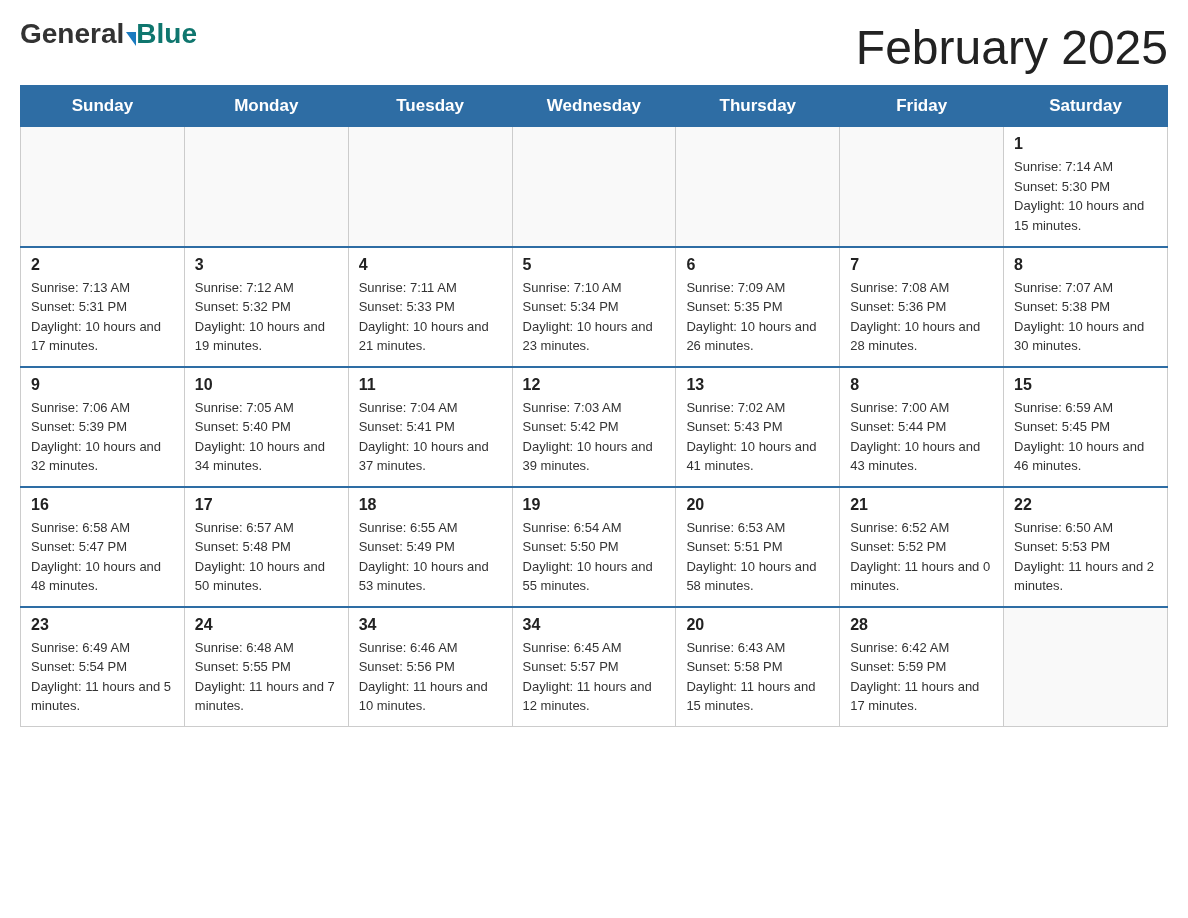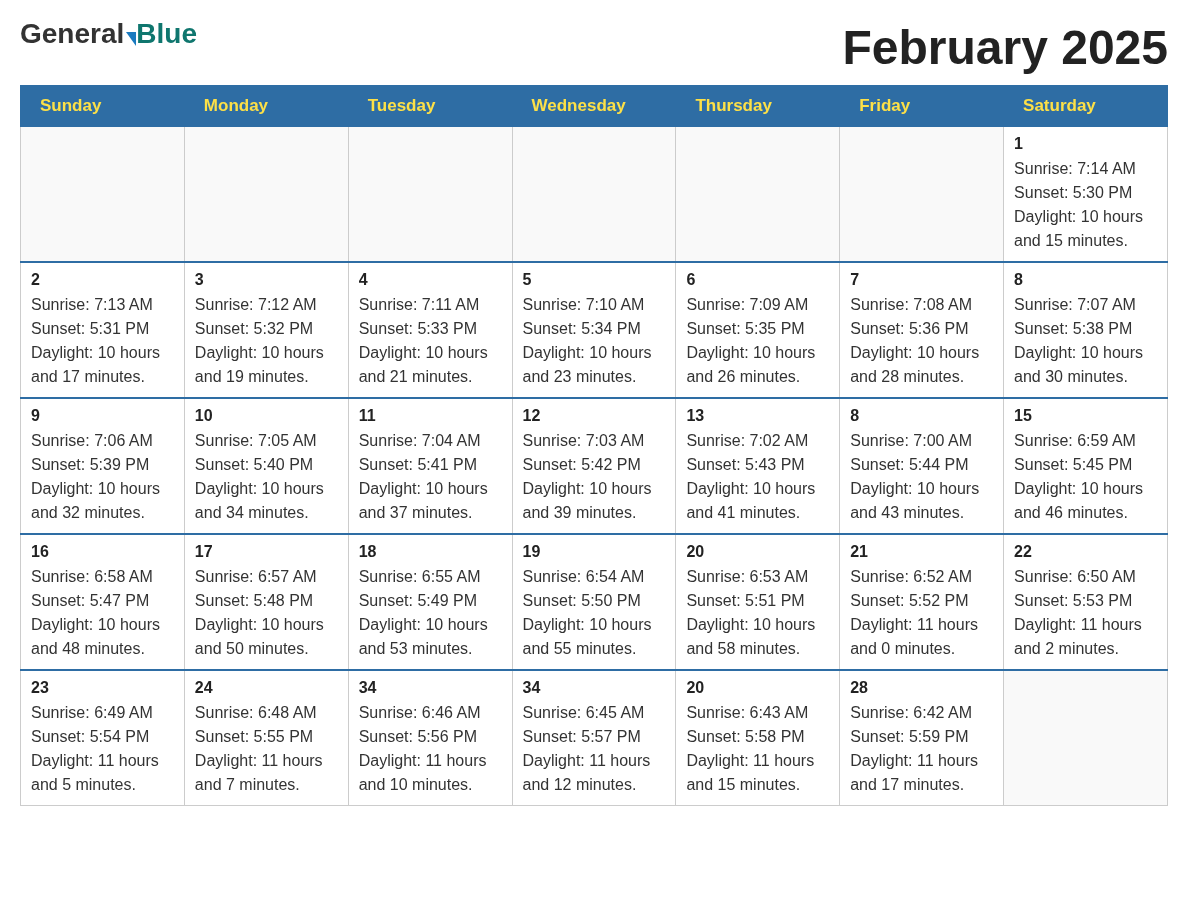--- a/index.html
+++ b/index.html
@@ -41,59 +41,59 @@
       border-right: 0px solid transparent;
       border-top: 14px solid #1a7abf;
       margin-left: 2px;
       vertical-align: middle;
     }
     .title-block {
       text-align: right;
     }
     .month-title {
       font-size: 48px;
-      font-weight: bold;
+      font-weight: normal;
       color: #222;
     }
     .location-title {
       font-size: 20px;
       color: #444;
       margin-top: 4px;
     }
     .calendar {
       width: 100%;
       border-collapse: collapse;
       margin-top: 10px;
     }
     .calendar th {
       background-color: #2e6da4;
-      color: #fde047;
+      color: #ffffff;
       font-size: 17px;
       font-weight: bold;
-      padding: 10px 19px;
-      text-align: left;
+      padding: 10px 28px;
+      text-align: center;
       border: 1px solid #2e6da4;
     }
     .calendar td {
       vertical-align: top;
       border: 1px solid #ccc;
       padding: 8px 10px;
       font-size: 13px;
       color: #333;
       width: calc(100% / 7);
       height: 120px;
     }
     .day-num {
       font-size: 16px;
       font-weight: bold;
       color: #222;
       margin-bottom: 4px;
     }
     .day-info {
-      font-size: 16px;
+      font-size: 13px;
       line-height: 1.5;
       color: #333;
     }
     .empty-cell {
       background: #f9f9f9;
     }
     .row-divider td {
       border-top: 2px solid #2e6da4;
     }
   </style>

